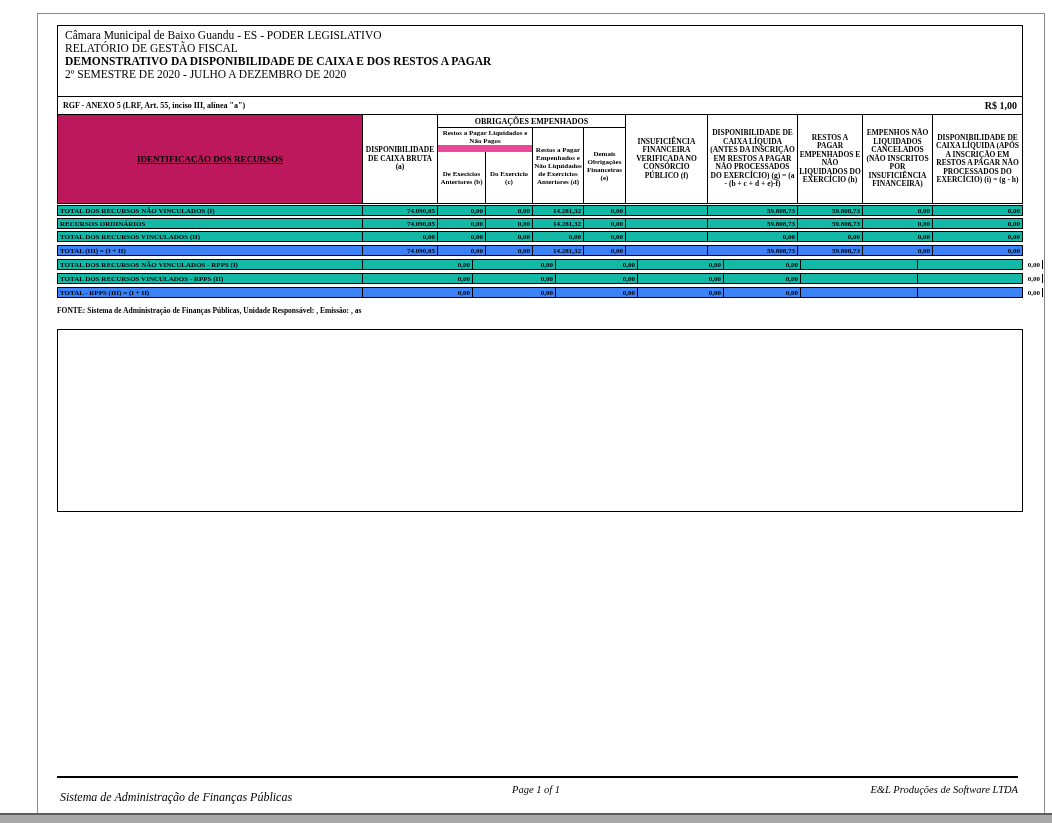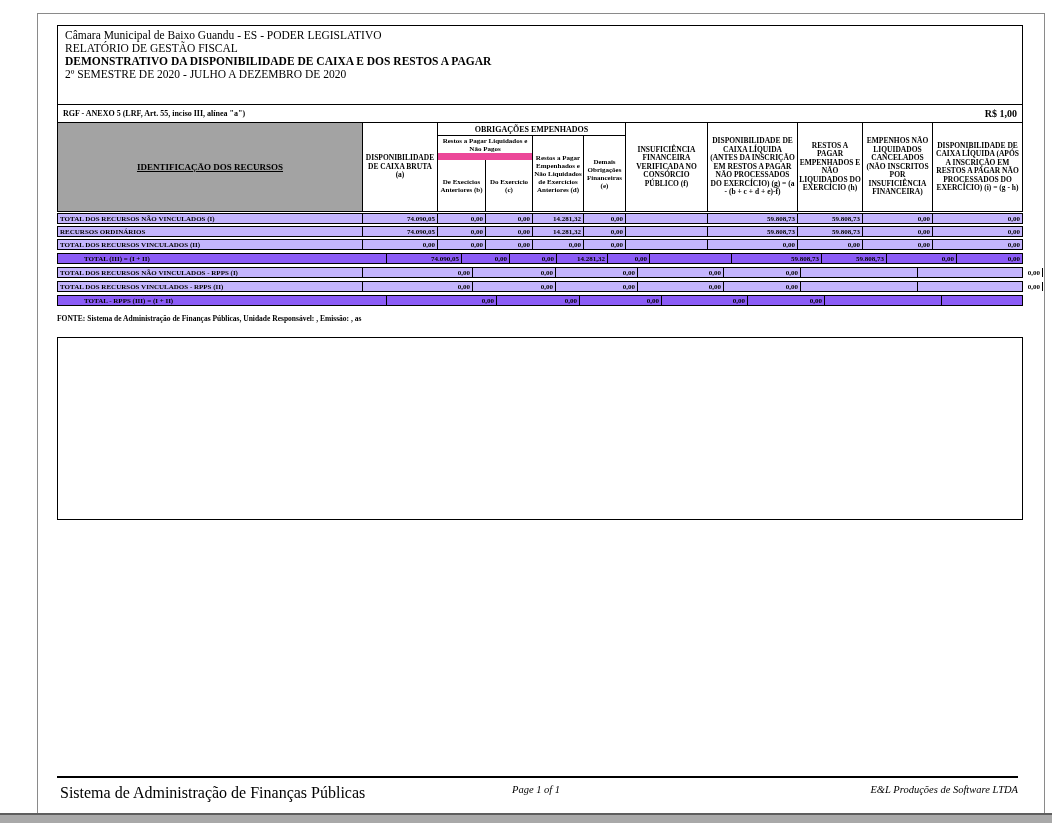--- a/index.html
+++ b/index.html
@@ -1,20 +1,20 @@
 <!DOCTYPE html>
 <html><head>
 <meta charset="utf-8">
 <style>
   html,body{margin:0;padding:0;background:#ffffff;width:1052px;height:823px;overflow:hidden;
     font-family:"Liberation Serif","DejaVu Serif",serif;color:#000;}
   .page-outline{position:absolute;left:37px;top:13px;width:1006px;height:799px;border:1px solid #8a8a8a;}
   .content{position:absolute;left:57px;top:25px;width:966px;}
   
-  .header-box{box-sizing:border-box;border:1px solid #000;height:80px;padding:3px 7px 0 7px;}
+  .header-box{box-sizing:border-box;border:1px solid #000;height:72px;padding:3px 7px 0 7px;}
   .hl{font-size:11.5px;line-height:13px;white-space:nowrap;}
   .hl.bold{font-weight:bold;}
   
   .rgf-row{box-sizing:border-box;border-left:1px solid #000;border-right:1px solid #000;height:17px;
     display:flex;justify-content:space-between;align-items:center;padding:0 5px;}
   .rgf-left{font-size:8px;font-weight:bold;}
   .rgf-right{font-size:10px;font-weight:bold;}
   
   .thead{box-sizing:border-box;border:1px solid #000;height:90px;display:flex;font-weight:bold;text-align:center;}
   .hc{box-sizing:border-box;border-right:1px solid #000;display:flex;align-items:center;justify-content:center;
@@ -24,53 +24,53 @@
   .c-a{flex:0 0 75px;}
   .c-b{flex:0 0 48px;}
   .c-c{flex:0 0 47px;}
   .c-d{flex:0 0 51px;}
   .c-e{flex:0 0 42px;}
   .c-f{flex:0 0 82px;}
   .c-g{flex:0 0 90px;}
   .c-h{flex:0 0 65px;}
   .c-emp{flex:0 0 70px;}
   .c-i{flex:1;}
-  .hc.c-label{background:#a3a3a3;font-size:9px;}
+  .hc.c-label{background:#be185d;font-size:9px;}
   .hc.c-label span{text-decoration:underline;}
   .group{flex:0 0 188px;display:flex;flex-direction:column;border-right:1px solid #000;box-sizing:border-box;padding:0;}
   .group-title{box-sizing:border-box;height:13px;border-bottom:1px solid #000;display:flex;align-items:center;
     justify-content:center;font-size:8px;}
   .group-body{flex:1;display:flex;}
   .subgroup{flex:0 0 95px;display:flex;flex-direction:column;border-right:1px solid #000;box-sizing:border-box;}
   .sub-title{box-sizing:border-box;height:24px;border-bottom:7px solid #ec4899;display:flex;align-items:center;
     justify-content:center;font-size:7px;line-height:8px;padding:0 1px;}
   .sub-body{flex:1;display:flex;}
   .sc{box-sizing:border-box;display:flex;align-items:center;justify-content:center;font-size:7px;line-height:8px;padding:1px;}
   .sc.c-b{border-right:1px solid #000;}
   .sc.c-c{flex:1;}
   .gc{box-sizing:border-box;display:flex;align-items:center;justify-content:center;font-size:7px;line-height:8px;padding:1px;}
   .gc.c-d{border-right:1px solid #000;}
   .gc.c-e{flex:1;}
   
   .tbody{width:966px;}
-  .trow{box-sizing:border-box;border:1px solid #000;height:11px;display:flex;margin-top:2px;background:#c4b5fd;}
-  .trow.total{background:#8b5cf6;margin-top:3px;padding-left:24px;}
+  .trow{box-sizing:border-box;border:1px solid #000;height:11px;display:flex;margin-top:2px;background:#14b8a6;}
+  .trow.total{background:#3b82f6;margin-top:3px;}
   .trow:nth-child(n+5){margin-top:3px;gap:35px;}
   .trow:first-child{margin-top:1px;}
   .tc{box-sizing:border-box;border-right:1px solid #000;display:flex;align-items:center;
     font-size:7px;font-weight:bold;overflow:hidden;white-space:nowrap;}
   .tc:last-child{border-right:none;}
   .tc.lab{justify-content:flex-start;padding-left:2px;}
   .tc.val{justify-content:flex-end;padding-right:2px;}
   
   .fonte{margin-top:8px;font-size:7.5px;font-weight:bold;}
   .empty-box{box-sizing:border-box;margin-top:14px;border:1px solid #000;height:183px;background:#fff;}
   
   .page-footer{position:absolute;left:57px;top:776px;width:961px;border-top:2px solid #000;padding-top:4px;}
-  .pf-left{position:absolute;left:3px;top:6px;font-size:16px;}
+  .pf-left{position:absolute;left:3px;top:12px;font-style:italic;font-size:12px;}
   .pf-center{position:absolute;left:455px;top:6px;font-style:italic;font-size:10.5px;}
   .pf-right{position:absolute;right:0;top:6px;font-style:italic;font-size:10.5px;}
   
   .bottom-strip{position:absolute;left:0;bottom:0;width:1052px;height:8px;background:#a9a9a9;border-top:2px solid #5e5e5e;box-sizing:content-box;}
 </style>
 </head>
 <body>
 
 <div class="page-outline"></div>
 

